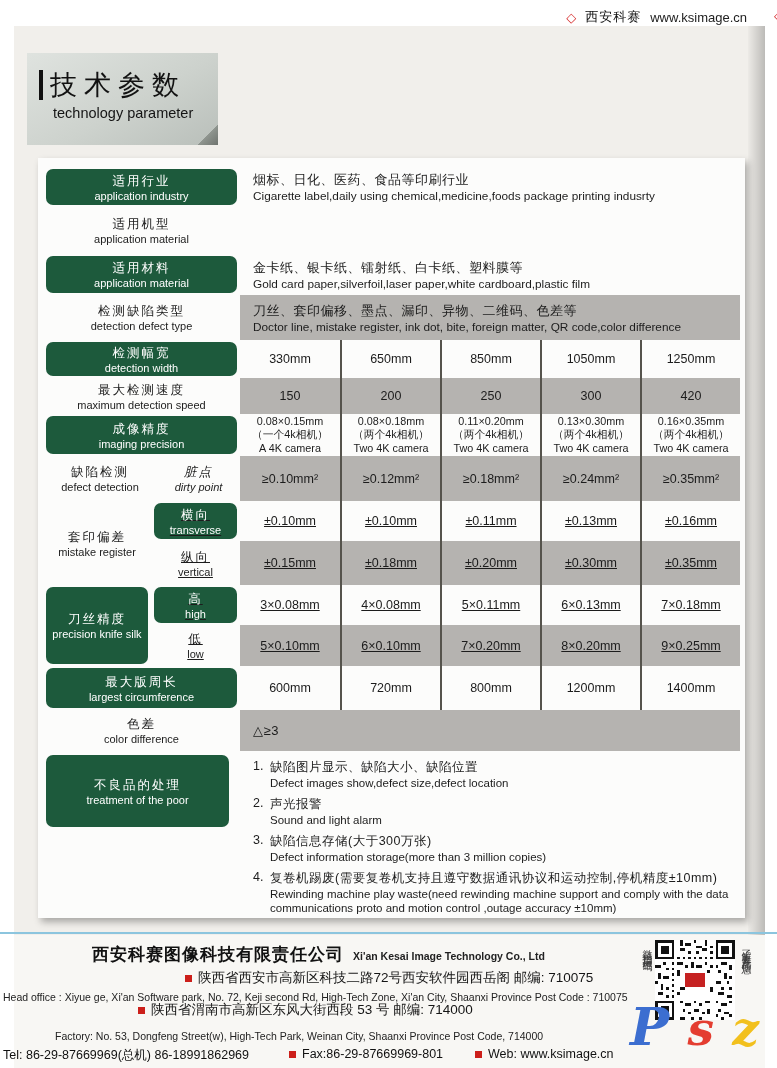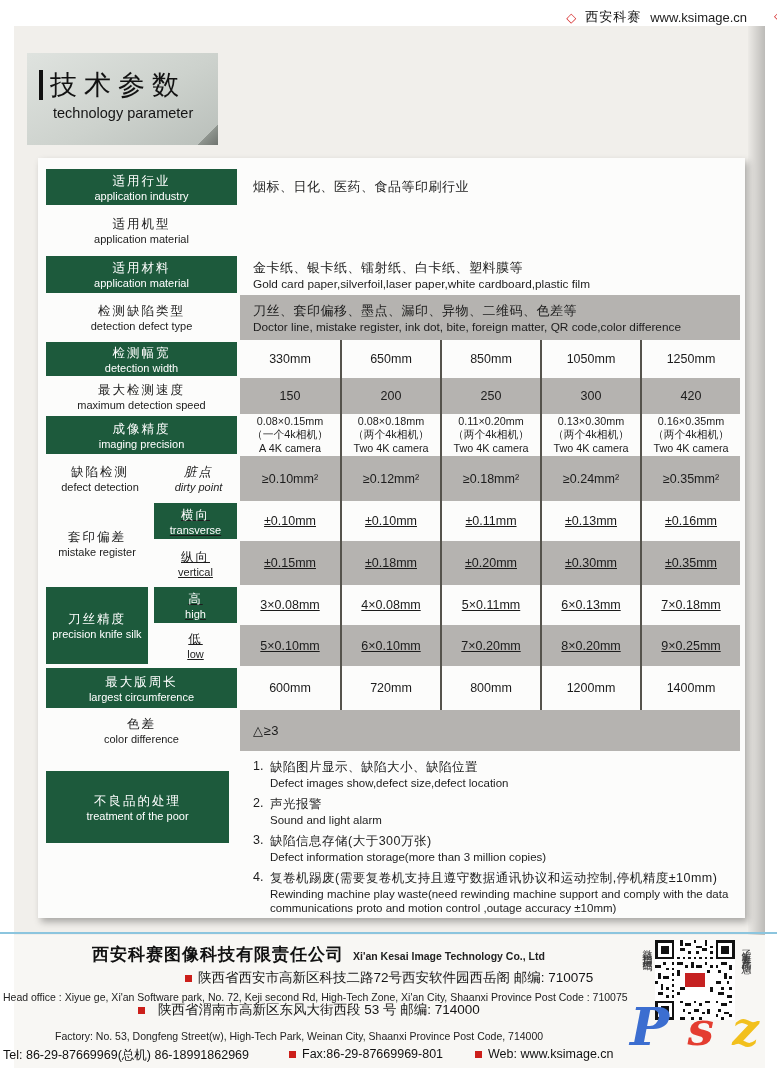--- a/index.html
+++ b/index.html
@@ -37,21 +37,21 @@
   .title-en{position:absolute;left:26px;top:52px;font-size:14.5px;color:#141414;}
 
   
   .panel{
     position:absolute;left:38px;top:158px;width:707px;height:760px;box-sizing:border-box;
     background:#fcfcfb;padding:9px 5px 0 5px;
     box-shadow:3px 4px 7px rgba(0,0,0,0.30);
   }
   .row{display:flex;}
   .lzone{width:197px;flex:none;display:flex;}
-  .lbl{flex:1;margin:2px 3px;display:flex;flex-direction:column;align-items:center;justify-content:center;text-align:center;}
+  .lbl{flex:1;margin:2px 3px;display:flex;flex-direction:column;align-items:center;justify-content:center;text-align:center;border-radius:7px;}
   .lbl.green{background:#1d5a3c;color:#ffffff;}
   .lbl .lcn{font-size:12.5px;letter-spacing:2px;}
   .lbl .len{font-size:11px;letter-spacing:0;}
   .lzone.split .lbl.main{flex:none;width:108px;}
   .lzone.split .lbl.sub{flex:1;font-style:italic;}
 
   .content{flex:1;display:flex;flex-direction:column;justify-content:center;padding-left:13px;}
   .content .ccn{font-size:13px;letter-spacing:0.5px;}
   .content .cen{font-size:11.8px;}
   .gray{background:#b5b3b0;}
@@ -78,21 +78,21 @@
   
   .blue-line{position:absolute;left:0;top:932px;width:777px;height:2px;background:#8cc5de;}
   .company-line{position:absolute;left:92px;top:943px;display:flex;align-items:baseline;gap:9px;}
   .company-cn{font-size:17px;font-weight:bold;letter-spacing:1px;color:#111;}
   .company-en{font-size:10.5px;font-weight:bold;color:#222;}
   .addr-cn{position:absolute;font-size:13.5px;color:#151515;display:flex;align-items:center;justify-content:space-between;}
   .addr-en{position:absolute;font-size:10.5px;color:#222;}
   .bullet{display:inline-block;width:7px;height:7px;background:#cc1f1a;margin-right:6px;flex:none;}
   .addr1-cn{left:185px;top:969px;}
   .addr1-en{left:3px;top:991px;}
-  .addr2-cn{left:138px;top:1001px;gap:7px;}
+  .addr2-cn{left:138px;top:1001px;}
   .addr2-en{left:55px;top:1030px;}
   .telrow{position:absolute;left:3px;top:1047px;width:640px;font-size:12.5px;color:#111;}
   .telrow .seg{position:absolute;white-space:nowrap;display:flex;align-items:center;}
   .seg-tel{left:0;}
   .seg-fax{left:286px;}
   .seg-web{left:472px;}
 
   
   .qr-wrap{position:absolute;left:640px;top:940px;width:120px;height:90px;}
   .qr-caption{position:absolute;writing-mode:vertical-rl;font-size:10px;letter-spacing:2px;color:#3a3a3a;top:2px;}
@@ -133,20 +133,21 @@
 
   <div class="row" style="height:40px">
     <div class="lzone">
         <div class="lbl green">
       <span class="lcn">适用行业</span>
       <span class="len">application industry</span>
     </div>
       </div>
     <div class="content">
       <span class="ccn">烟标、日化、医药、食品等印刷行业</span>
+      <span class="cen">Cigarette label,daily using chemical,medicine,foods package printing indusrty</span>
     </div>
   </div>
 
   <div class="row" style="height:47px">
     <div class="lzone">
         <div class="lbl">
       <span class="lcn">适用机型</span>
       <span class="len">application material</span>
     </div>
       </div>
@@ -371,21 +372,21 @@
       <span class="len">color difference</span>
     </div>
       </div>
     <div class="content gray">
       <span class="ccn">△≥3</span>
     </div>
   </div>
 
   <div class="row" style="height:163px">
     <div class="lzone">
-        <div class="lbl green" style="flex:none;height:72px;width:183px;margin-top:20px;">
+        <div class="lbl green" style="flex:none;height:72px;width:183px;margin-top:4px;">
       <span class="lcn">不良品的处理</span>
       <span class="len">treatment of the poor</span>
     </div>
       </div>
     <div class="content list">
       <div class="titem">
         <span class="tn">1.</span>
         <span class="tbody">
             <span class="tcn" style="display:block">缺陷图片显示、缺陷大小、缺陷位置</span>
             <span class="ten" style="display:block">Defect images show,defect size,defect location</span>

